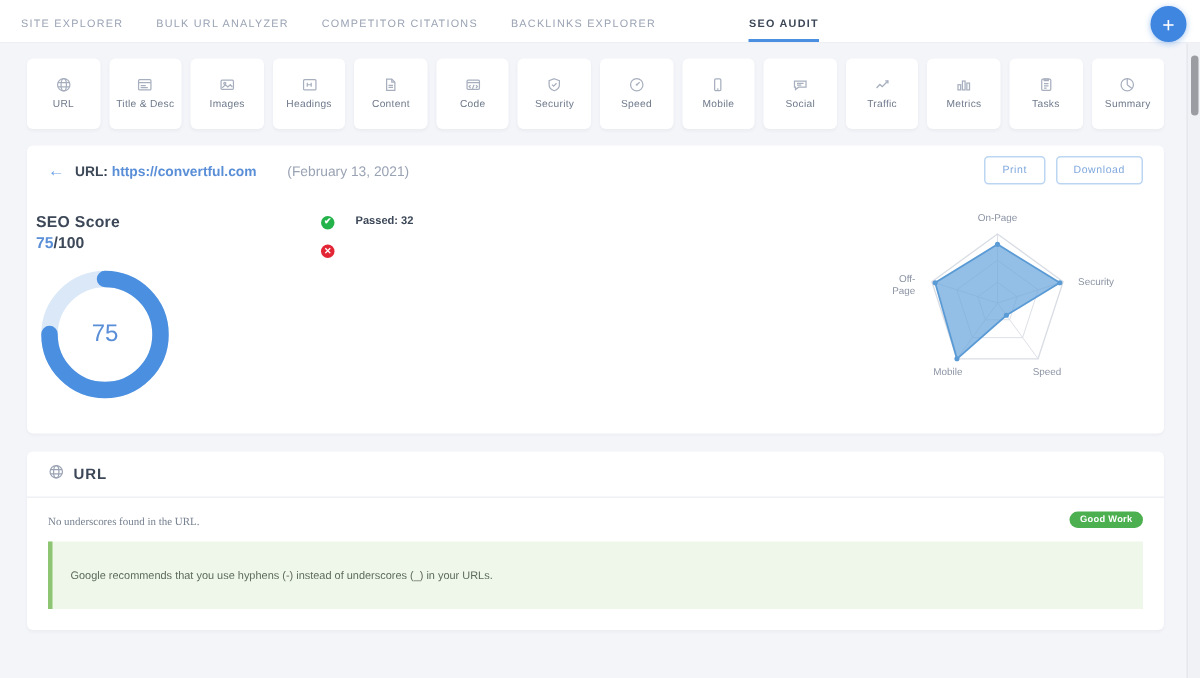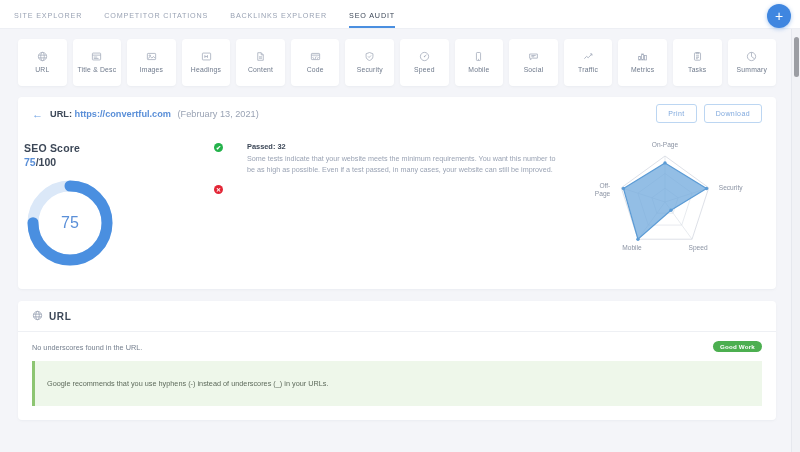--- a/index.html
+++ b/index.html
@@ -16,21 +16,21 @@
     height: 29px; background: #ffffff;
     display: flex; align-items: flex-end;
     padding: 0 14px; gap: 22px;
     border-bottom: 1px solid #edeff4;
   }
   .topnav-item {
     font-size: 7.2px; letter-spacing: .85px; color: #9aa3b4;
     padding-bottom: 6px; white-space: nowrap; cursor: pointer;
     border-bottom: 2px solid transparent;
   }
-  .topnav-item.active { color: #3c4757; font-weight: normal; border-bottom-color: #4a8fe0; }
+  .topnav-item.active { color: #3c4757; font-weight: bold; border-bottom-color: #4a8fe0; margin-left: 40px; }
 
   
   .fab {
     position: absolute; right: 9px; top: 4px;
     width: 24px; height: 24px; border-radius: 50%;
     background: #3f86e0; color: #fff;
     display: flex; align-items: center; justify-content: center;
     font-size: 14px; line-height: 1; cursor: pointer;
     box-shadow: 0 1px 4px rgba(63,134,224,.45);
   }
@@ -68,21 +68,21 @@
     background: #fff; border-radius: 4px;
     box-shadow: 0 1px 2px rgba(140,150,170,.09);
   }
   .card-head {
     height: 33px; display: flex; align-items: center;
     padding: 0 14px; position: relative;
   }
   .back-arrow { color: #6a9fe3; font-size: 11px; margin-right: 7px; cursor: pointer; }
   .url-title { font-size: 9.2px; color: #3c4757; font-weight: bold; }
   .url-title .link { color: #5a8fd8; }
-  .url-date { font-size: 9.2px; color: #9aa3b4; font-weight: normal; margin-left: 4px; }
+  .url-date { font-size: 9.2px; color: #9aa3b4; font-weight: normal; margin-left: 18px; }
   .head-btns { margin-left: auto; display: flex; gap: 7px; }
   .obtn {
     border: 1px solid #bcd6f2; border-radius: 3px; background: #fff;
     color: #7fa8dd; font-size: 7px; letter-spacing: .4px;
     padding: 5px 11px; cursor: pointer;
   }
   .card-body { display: flex; padding: 8px 6px 20px 6px; }
 
   
   .score-col { width: 178px; display: flex; flex-direction: column; align-items: flex-start; padding-top: 4px; }
@@ -92,21 +92,21 @@
   .donut-wrap { position: relative; width: 92px; height: 92px; margin-top: 9px; }
   .donut-wrap svg { transform: rotate(-90deg); }
   .donut-center {
     position: absolute; inset: 0; display: flex;
     align-items: center; justify-content: center;
     font-size: 16px; color: #5a8fd8;
   }
 
   
   .status-col { flex: 1; padding: 4px 10px 0 12px; }
-  .srow { display: flex; gap: 24px; margin-bottom: 9px; }
+  .srow { display: flex; gap: 14px; margin-bottom: 9px; align-items: center; }
   .sicon {
     width: 9px; height: 9px; border-radius: 50%; flex: 0 0 9px;
     margin-top: 1px; display: flex; align-items: center; justify-content: center;
     color: #fff; font-size: 6px; font-weight: bold; line-height: 1;
   }
   .sicon.ok { background: #24b24b; }
   .sicon.warn { background: #f08a28; }
   .sicon.err { background: #e32636; }
   .sbody { flex: 1; }
   .stitle { font-size: 7.4px; color: #3c4757; font-weight: bold; margin-bottom: 2px; }
@@ -117,38 +117,39 @@
   .radar-lbl { font-size: 6.6px; fill: #8b93a3; }
 
   
   .sec { margin-top: 12px; }
   .sec-head {
     height: 31px; display: flex; align-items: center; gap: 6px;
     padding: 0 14px; border-bottom: 1px solid #eef0f4;
   }
   .sec-title { font-size: 10px; font-weight: bold; color: #3c4757; letter-spacing: .6px; }
   .sec-body { padding: 11px 14px 14px; position: relative; }
-  .sec-note { font-size: 7.3px; color: #76808f; }
+  .sec-note { font-size: 7.3px; color: #76808f; font-family: Liberation Serif, serif; }
   .badge {
     position: absolute; right: 14px; top: 9px;
     background: #4caf50; color: #fff; font-size: 6.2px; font-weight: bold;
     padding: 2px 7px; border-radius: 8px; letter-spacing: .2px;
   }
   .tip {
     margin-top: 9px; background: #eef7ea; border-left: 3px solid #8dc572;
     padding: 18px 12px; font-size: 7.3px; color: #5e6b5c;
   }
 </style>
 </head>
 <body>
 
 <div id="app">
 
   <div class="topnav">
     <div class="topnav-item">SITE EXPLORER</div>
+    <div class="topnav-item">BULK URL ANALYZER</div>
     <div class="topnav-item">COMPETITOR CITATIONS</div>
     <div class="topnav-item">BACKLINKS EXPLORER</div>
     <div class="topnav-item active">SEO AUDIT</div>
   </div>
 
   <div class="fab">
     <span>+</span>
   </div>
 
   <div class="scrollbar-track">
@@ -339,21 +340,20 @@
             <div class="donut-center">75</div>
           </div>
         </div>
 
         <div class="status-col">
 
           <div class="srow">
             <span class="sicon ok">✔</span>
             <div class="sbody">
               <div class="stitle">Passed: 32</div>
-              <div class="sdesc">Some tests indicate that your website meets the minimum requirements. You want this number to be as high as possible. Even if a test passed, in many cases, your website can still be improved.</div>
             </div>
           </div>
 
 
           <div class="srow">
             <span class="sicon err">✕</span>
             <div class="sbody">
             </div>
           </div>
 

